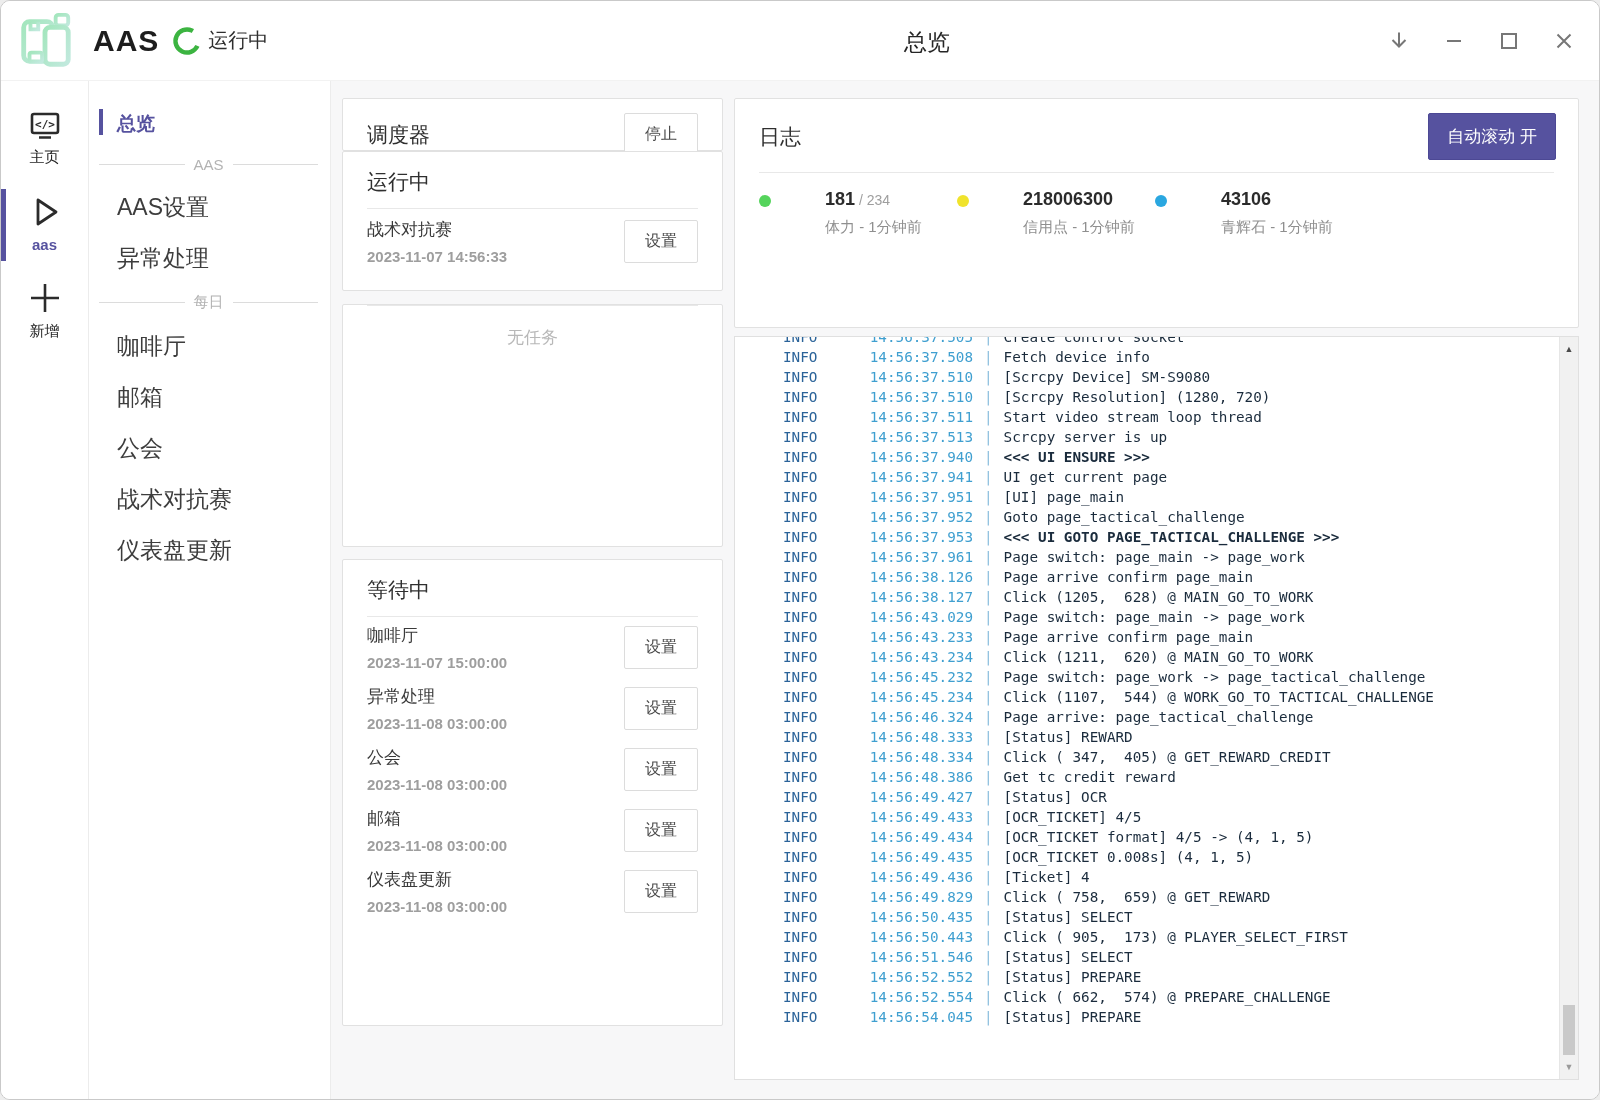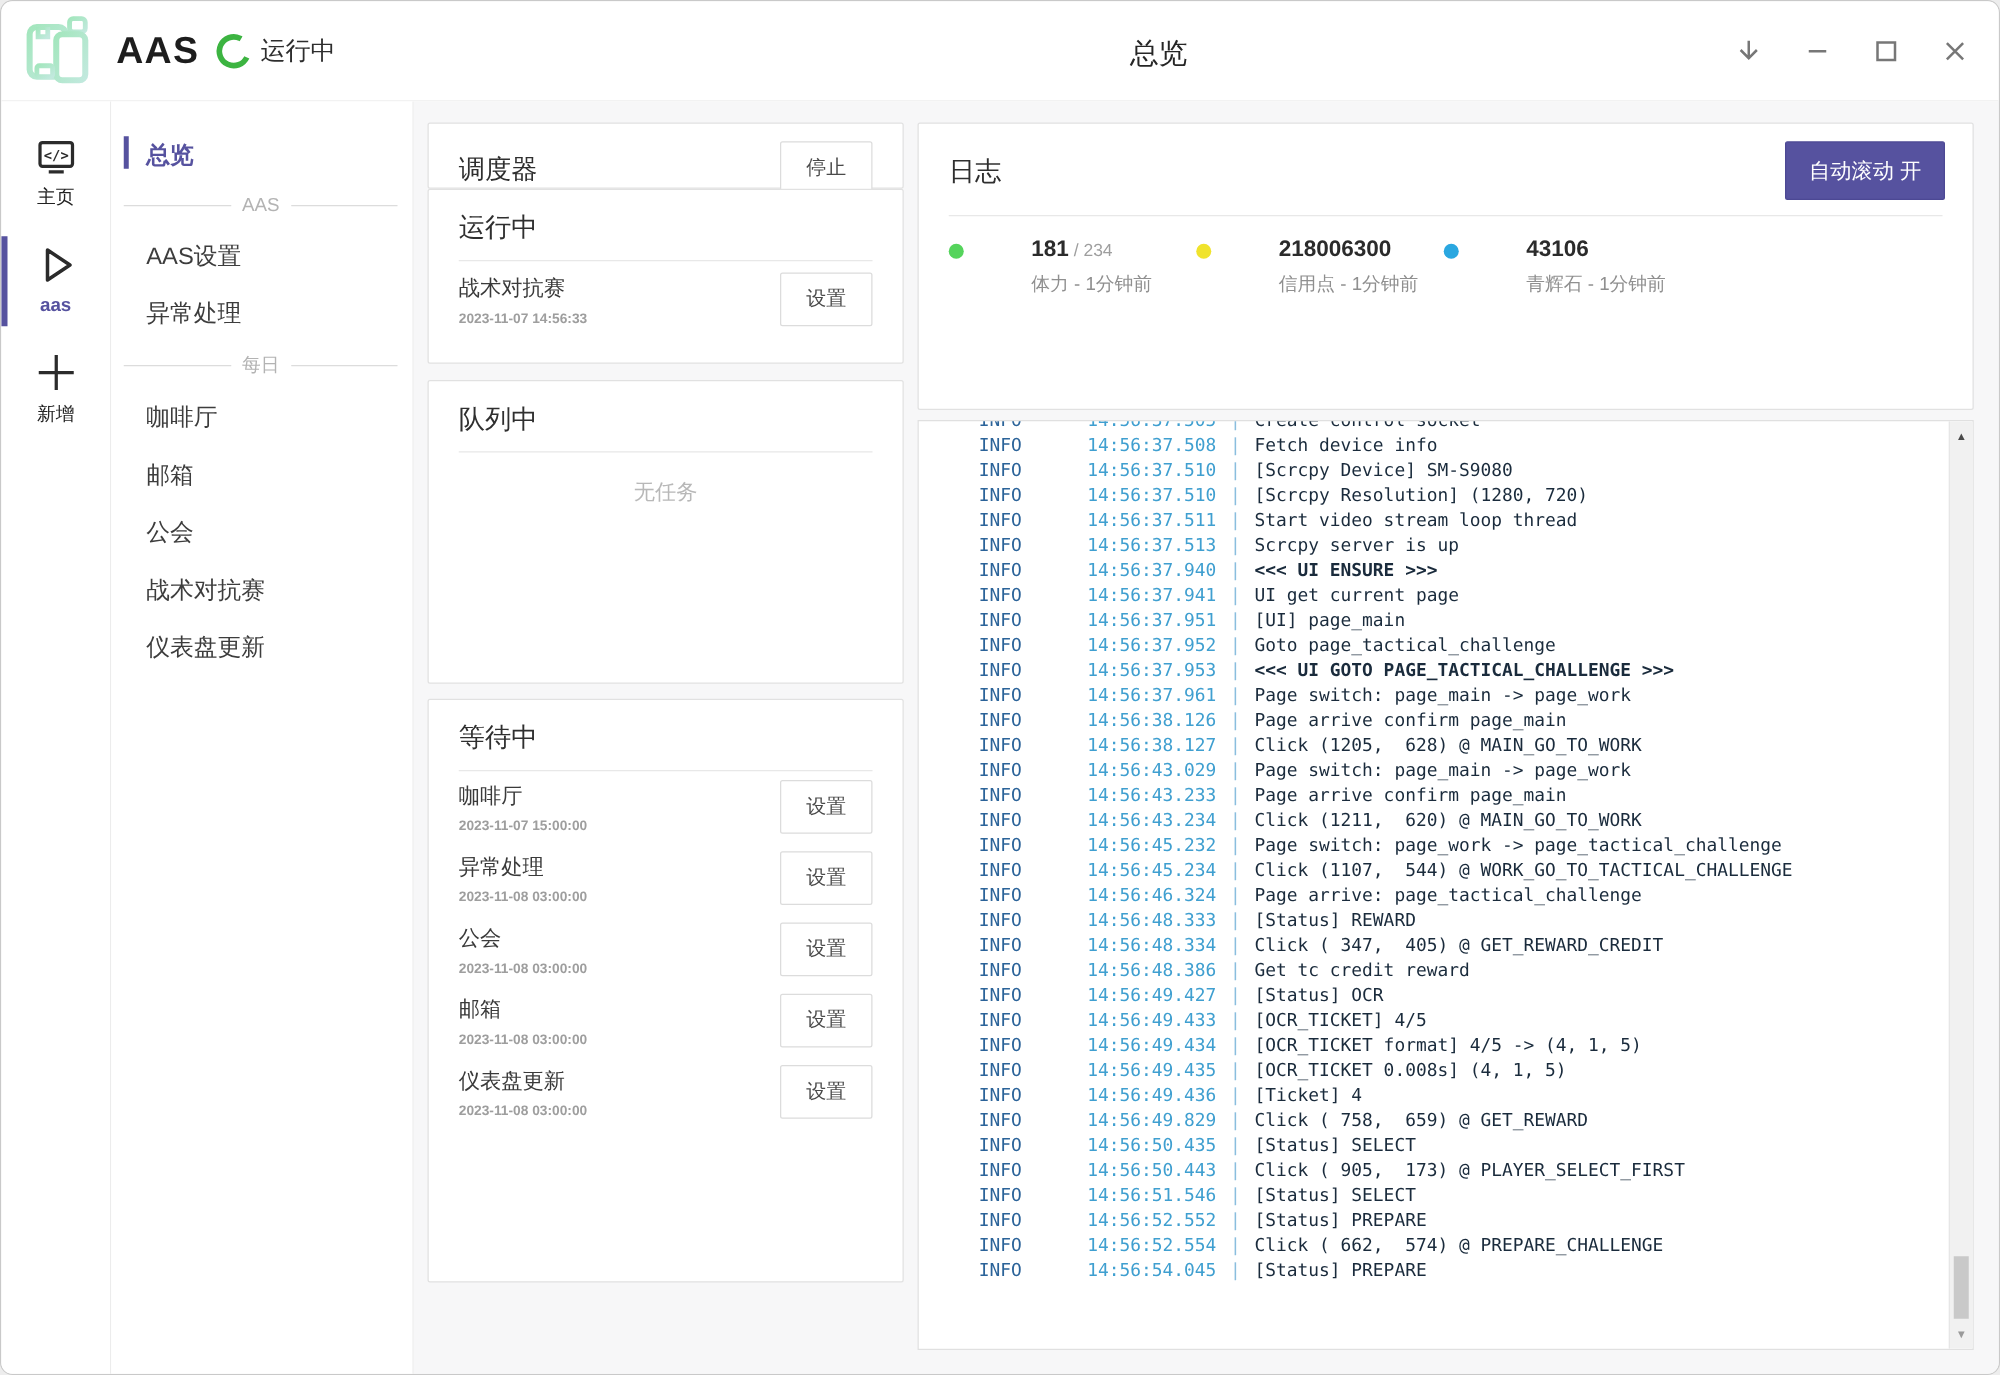--- a/index.html
+++ b/index.html
@@ -21,21 +21,21 @@
 
   
   .rail { width:88px; border-right:1px solid #ececec; padding-top:24px; background:#fff; flex:none; }
   .rail-item { position:relative; display:flex; flex-direction:column; align-items:center; padding:6px 0 8px 0; margin-bottom:14px; cursor:pointer; }
   .rail-item .rail-label { margin-top:7px; font-size:15px; color:#222; }
   .rail-item.active::before { content:""; position:absolute; left:0; top:0; bottom:0; width:5px; background:#56529f; }
   .rail-item.active .rail-label { color:#56529f; font-weight:700; }
 
   
   .sidebar { width:242px; border-right:1px solid #ececec; padding-top:20px; background:#fff; flex:none; }
-  .side-link { position:relative; padding:10px 0 10px 28px; font-size:19px; color:#3d3d3d; cursor:pointer; }
+  .side-link { position:relative; padding:10px 0 10px 28px; font-size:23px; color:#3d3d3d; cursor:pointer; }
   .side-link.active { color:#56529f; font-weight:700; font-size:19px; }
   .side-link.active::before { content:""; position:absolute; left:10px; top:8px; width:4px; height:26px; background:#56529f; }
   .side-div { display:flex; align-items:center; gap:9px; margin:9px 12px 9px 10px; color:#b3b3b3; font-size:15px; }
   .side-div .dl { flex:1; border-top:1px solid #dcdcdc; }
   .side-div .dt { flex:none; }
 
   
   .content { flex:1; background:#f7f7f8; padding:17px 20px 20px 11px; display:flex; overflow:hidden; }
   .col-left { width:381px; flex:none; margin-right:11px; display:flex; flex-direction:column; }
   .col-right { flex:1; display:flex; flex-direction:column; }
@@ -47,21 +47,21 @@
 
   .btn { background:#fff; border:1px solid #dcdcdc; border-radius:2px; color:#4a4a4a; font-size:16px; padding:10px 20px; cursor:pointer; font-family:inherit; }
   .btn-primary { background:#56529f; border:1px solid #4c4894; color:#fff; font-size:17px; padding:11px 18px; border-radius:2px; cursor:pointer; font-family:inherit; }
 
   .sched-card { height:53px; margin-bottom:0; }
   .sched-card .card-head { padding:14px 24px; }
 
   .running-card { height:140px; margin-bottom:13px; }
   .task-row { display:flex; justify-content:space-between; align-items:center; padding:9px 24px; }
   .task-name { font-size:17px; color:#3a3a3a; }
-  .task-time { font-size:11px; color:#9e9e9e; font-weight:600; margin-top:7px; }
+  .task-time { font-size:15px; color:#9e9e9e; font-weight:600; margin-top:7px; }
 
   .queue-card { height:243px; margin-bottom:12px; }
   .queue-empty { text-align:center; padding-top:20px; color:#b8b8b8; font-size:17px; }
 
   .waiting-card { height:467px; }
   .waiting-list .task-row { padding:7px 24px; }
 
   
   .log-head-card { height:230px; margin-bottom:8px; }
   .log-head-card .card-head { padding:14px 22px 12px 24px; }
@@ -203,23 +203,20 @@
           <div class="task-row">
             <div>
               <div class="task-name">战术对抗赛</div>
               <div class="task-time">2023-11-07 14:56:33</div>
             </div>
             <button class="btn">设置</button>
           </div>
         </div>
 
         <div class="card queue-card">
-          <div class="card-head" style="padding:16px 24px 12px 24px;">
-            <span class="card-title">队列中</span>
-          </div>
           <div class="hr"></div>
           <div class="queue-empty">无任务</div>
         </div>
 
         <div class="card waiting-card">
           <div class="card-head" style="padding:16px 24px 12px 24px;">
             <span class="card-title">等待中</span>
           </div>
           <div class="hr"></div>
           <div class="waiting-list">

